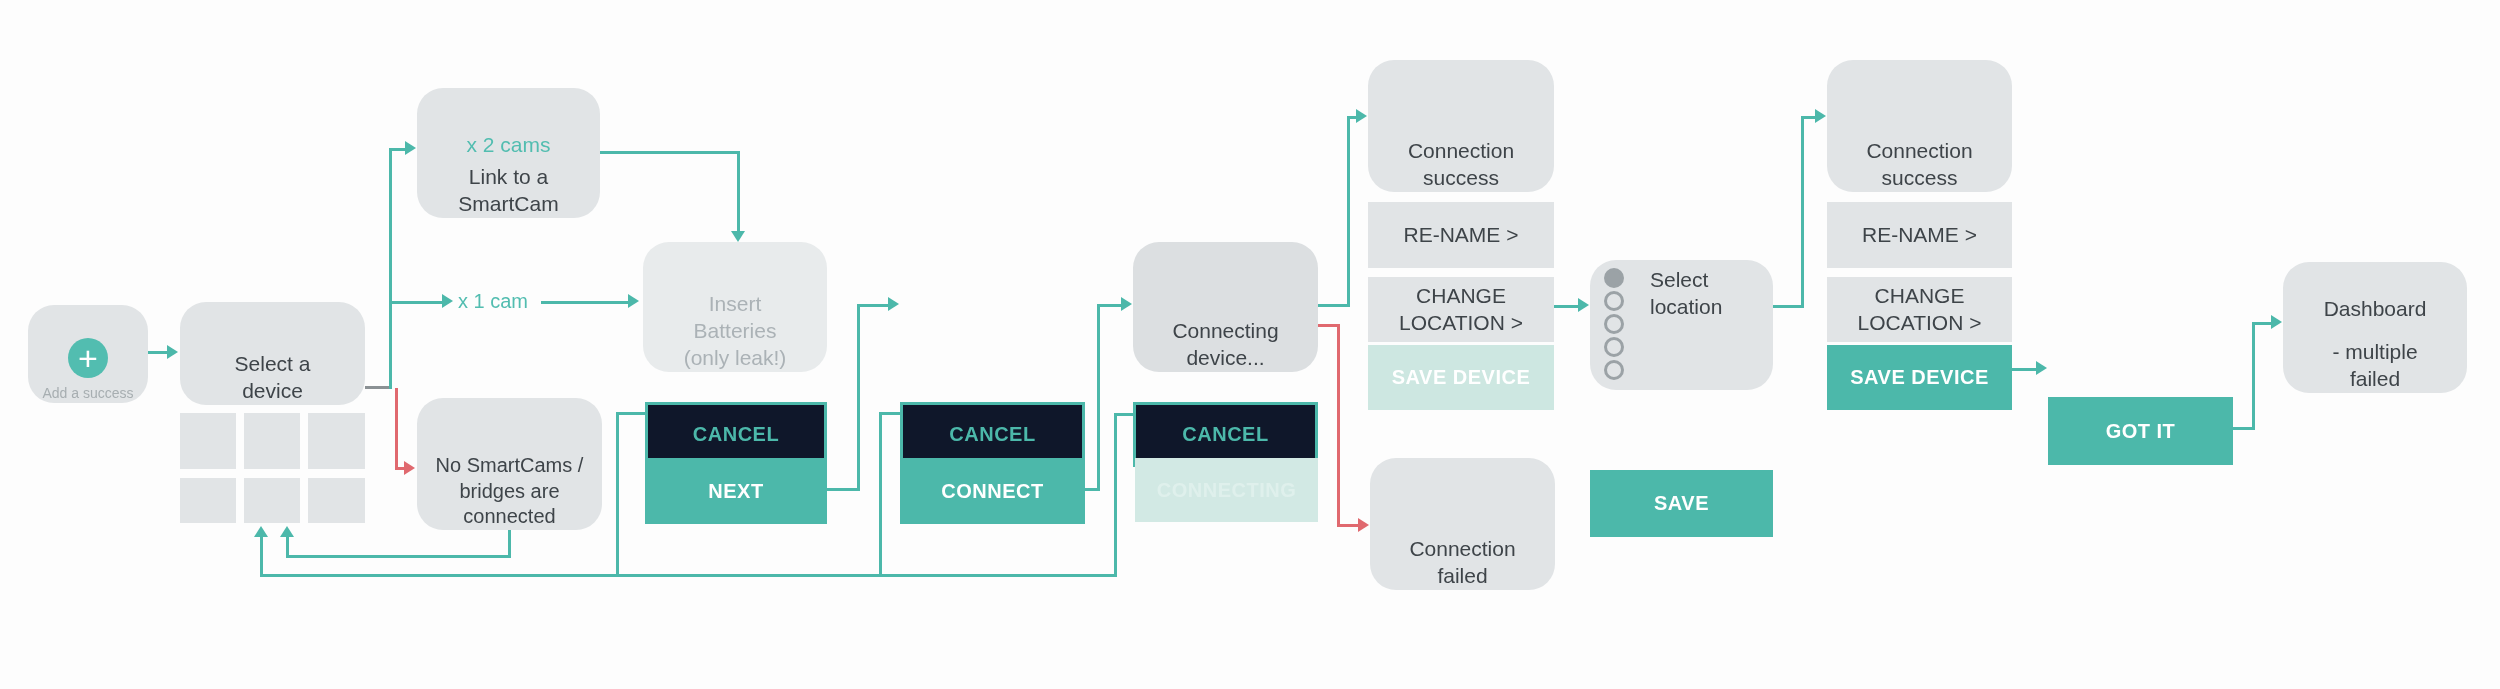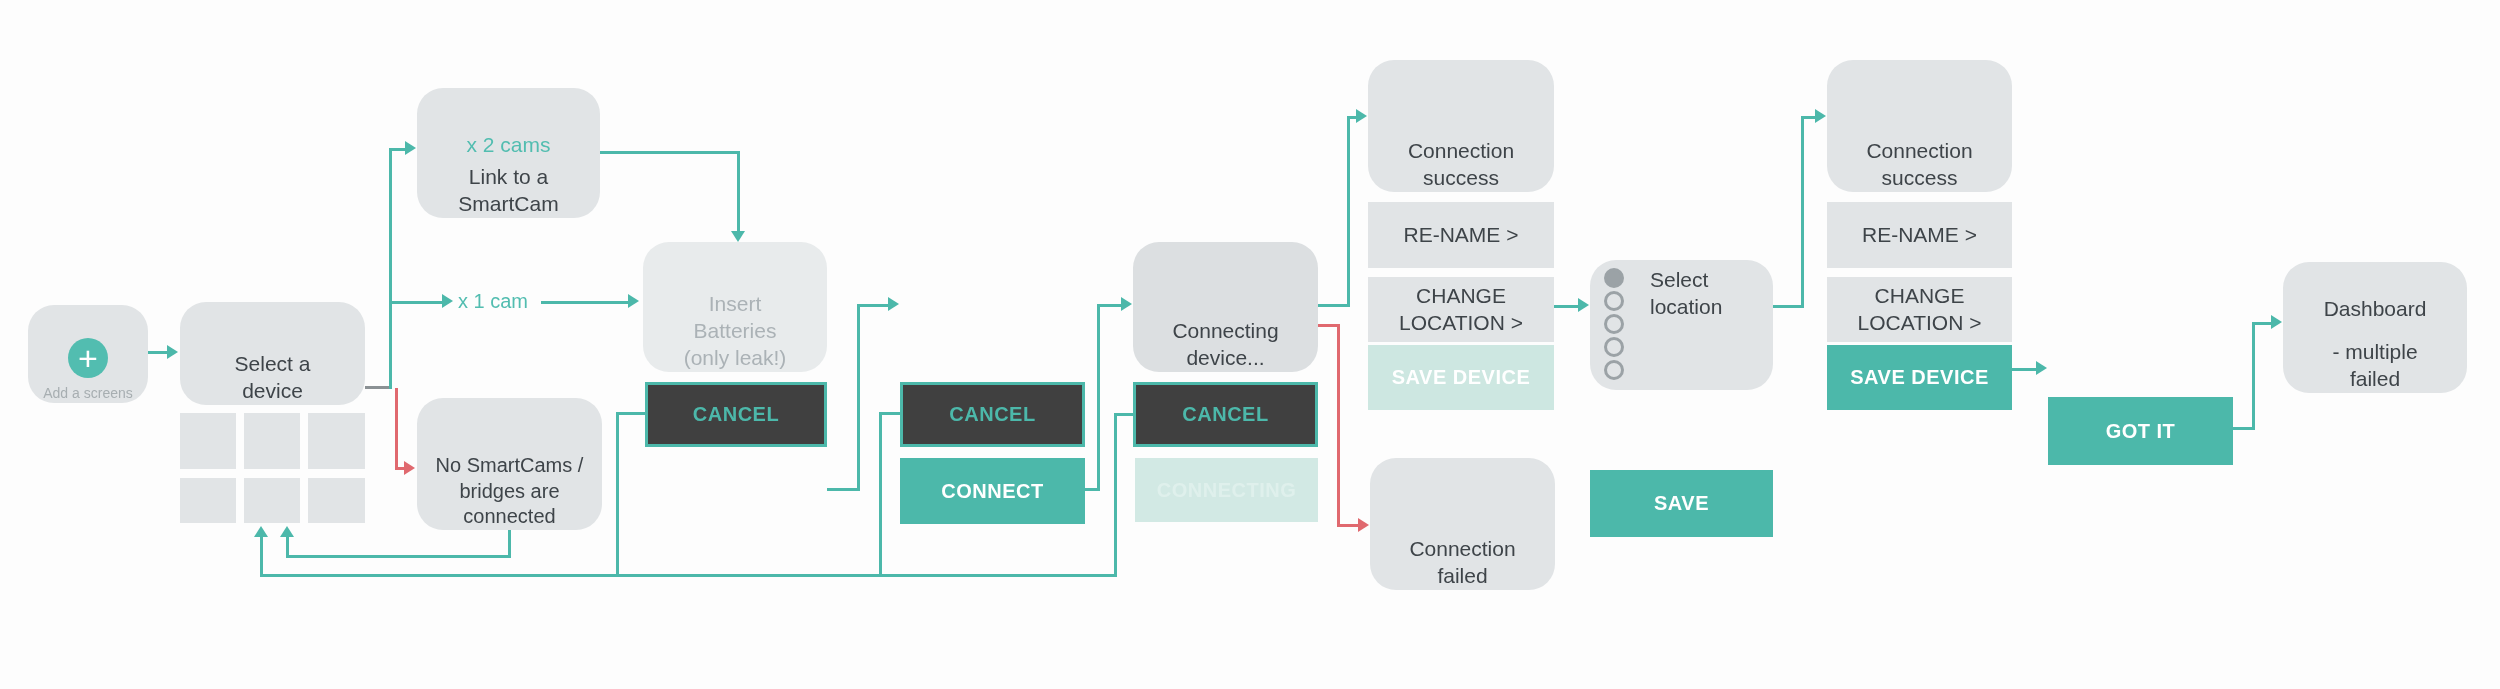--- a/index.html
+++ b/index.html
@@ -15,21 +15,21 @@
   }
   .node.muted{background:#e8ebec;color:#abb2b6;}
   .node.darker{background:#dcdfe1;}
   .gcell{position:absolute;background:#e1e4e6;}
   
   .btn{
     position:absolute;display:flex;align-items:center;justify-content:center;
     font-size:20px;font-weight:700;letter-spacing:.5px;text-align:center;
     white-space:pre-line;line-height:1.25;box-sizing:border-box;
   }
-  .btn.outline{background:#404040;border:3px solid #4cb8aa;color:#4cb8aa;}
+  .btn.outline{background:#0f172a;border:3px solid #4cb8aa;color:#4cb8aa;margin-top:20px;}
   .btn.solid{background:#4cb8aa;color:#ffffff;}
   .btn.ghost-save{background:#cde7e1;color:#ffffff;}
   .btn.ghost-connecting{background:#d2e9e4;color:#dff0ec;}
   .btn.graybtn{background:#e1e4e6;color:#3e4449;font-weight:400;font-size:21px;letter-spacing:0;}
   
   .hl{position:absolute;height:3px;background:#4cb8aa;}
   .vl{position:absolute;width:3px;background:#4cb8aa;}
   .hl.red,.vl.red{background:#e0696f;}
   .hl.gray{background:#8b9194;}
   .ar{position:absolute;width:0;height:0;border-top:7px solid transparent;border-bottom:7px solid transparent;border-left:11px solid #4cb8aa;}
@@ -123,21 +123,21 @@
   <div class="au" style="left:254px;top:526px"></div>
   <div class="vl" style="left:1114px;top:413px;height:164px"></div>
   <div class="hl" style="left:1114px;top:413px;width:19px"></div>
   <div class="hl" style="left:616px;top:412px;width:29px"></div>
   <div class="vl" style="left:616px;top:412px;height:165px"></div>
   <div class="hl" style="left:879px;top:412px;width:21px"></div>
   <div class="vl" style="left:879px;top:412px;height:165px"></div>
 
   <div class="node" style="left:28px;top:305px;width:120px;height:98px">
     <div class="plus-circle"><span>+</span></div>
-    <span class="adlabel">Add a screens</span>
+    <span class="adlabel">Add a success</span>
   </div>
 
   <div class="node" style="left:180px;top:302px;width:185px;height:103px">
     <span>Select a
 device</span>
   </div>
 
   <div class="gcell" style="left:180px;top:413px;width:56px;height:56px"></div>
   <div class="gcell" style="left:244px;top:413px;width:56px;height:56px"></div>
   <div class="gcell" style="left:308px;top:413px;width:57px;height:56px"></div>
@@ -159,20 +159,23 @@
 connected</span>
   </div>
 
   <div class="node muted" style="left:643px;top:242px;width:184px;height:130px">
     <span>Insert
 Batteries
 (only leak!)</span>
   </div>
   <div class="btn outline" style="left:645px;top:382px;width:182px;height:65px">
     <span>CANCEL</span>
+  </div>
+  <div class="btn solid" style="left:645px;top:458px;width:182px;height:66px">
+    <span>NEXT</span>
   </div>
 
   <div class="btn outline" style="left:900px;top:382px;width:185px;height:65px">
     <span>CANCEL</span>
   </div>
   <div class="btn solid" style="left:900px;top:458px;width:185px;height:66px">
     <span>CONNECT</span>
   </div>
 
   <div class="node darker" style="left:1133px;top:242px;width:185px;height:130px">

